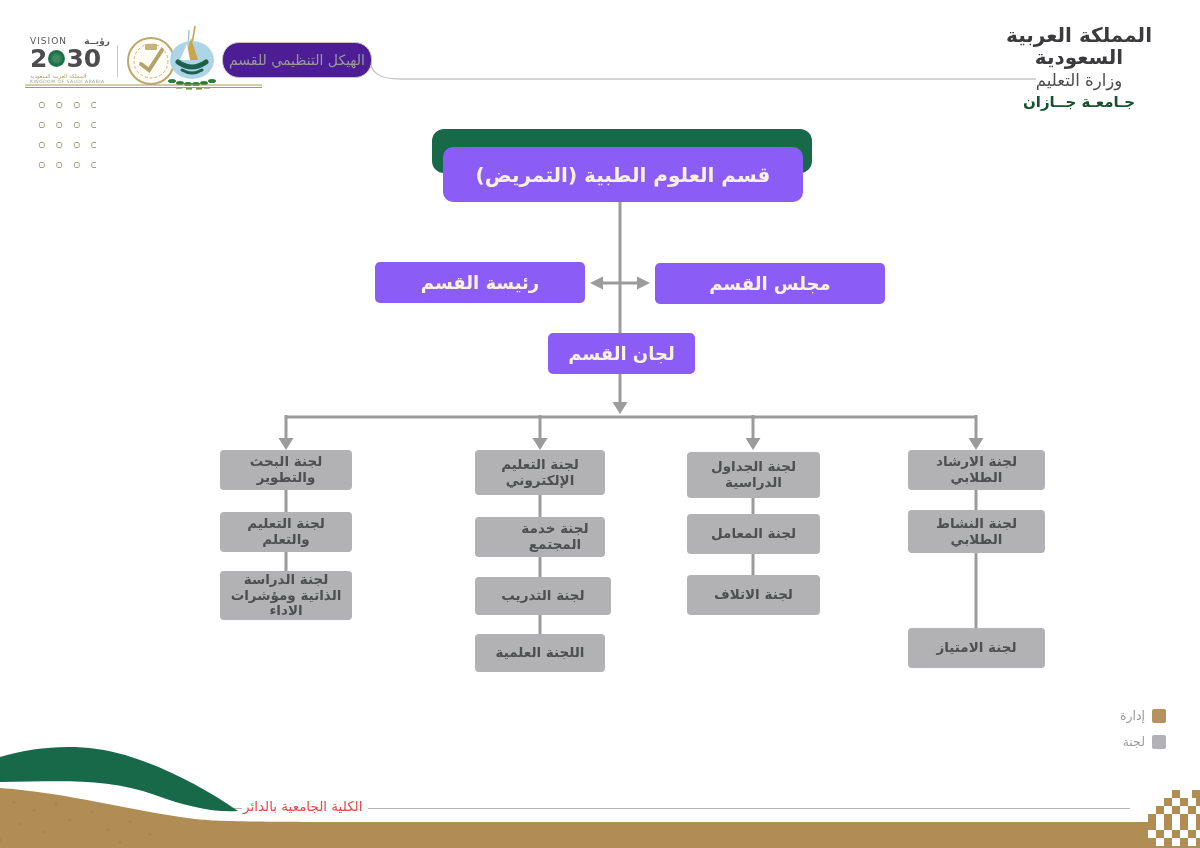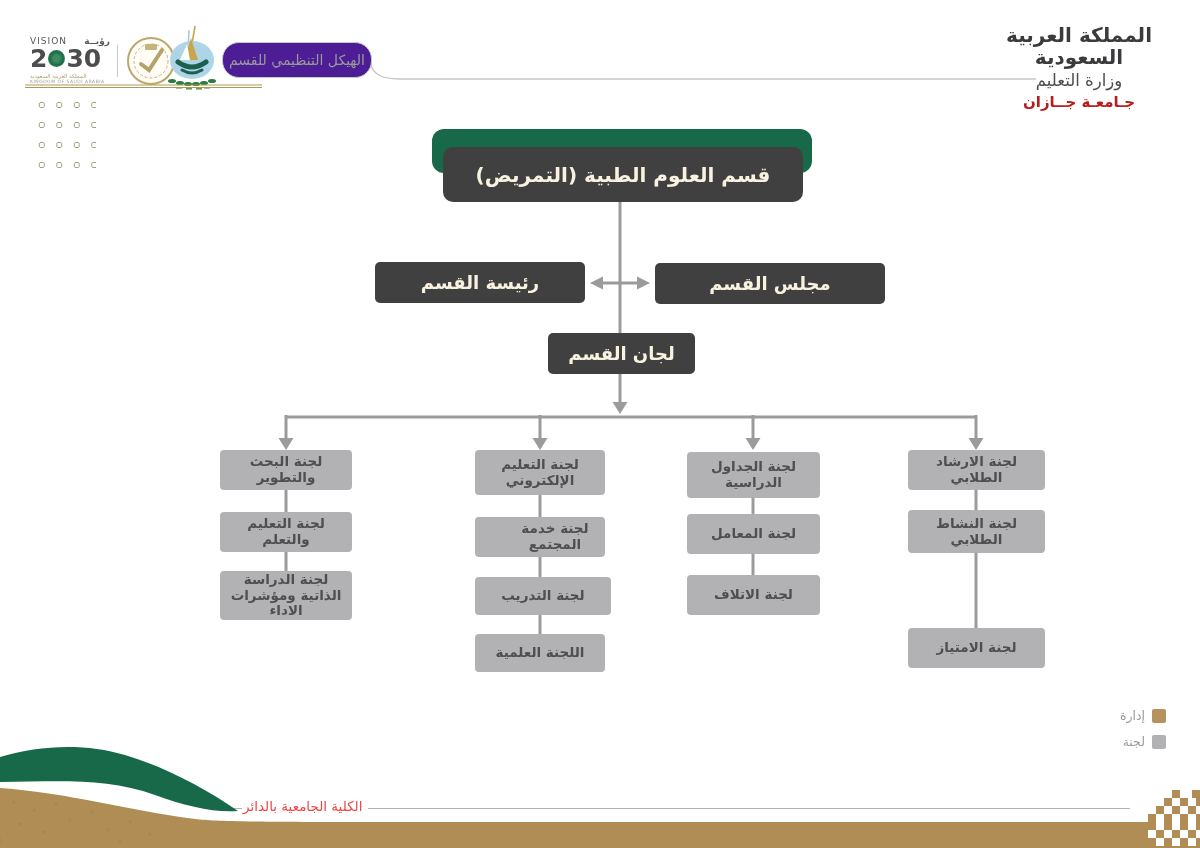--- a/index.html
+++ b/index.html
@@ -1,35 +1,35 @@
 <!DOCTYPE html>
 <html lang="ar"><head>
 <meta charset="utf-8">
 <style>
   html,body{margin:0;padding:0;background:#fff;}
   #canvas{position:relative;width:1200px;height:848px;background:#ffffff;overflow:hidden;
           font-family:"DejaVu Sans",sans-serif;}
   .abs{position:absolute;}
-  .gold-box{background:#404040;color:#f9f2e0;font-weight:bold;display:flex;align-items:center;
+  .gold-box{background:#8b5cf6;color:#f9f2e0;font-weight:bold;display:flex;align-items:center;
             justify-content:center;text-align:center;border-radius:6px;z-index:2;}
   .gray-box{background:#b2b2b4;color:#4e4f51;font-weight:bold;display:flex;align-items:center;
             justify-content:center;text-align:center;border-radius:4px;font-size:13.5px;
             line-height:1.18;padding:3px 6px;box-sizing:border-box;z-index:2;}
   .root-green{background:#17694a;border-radius:12px;z-index:1;}
   .root-gold{border-radius:10px;font-size:20px;}
   .lvl2{font-size:18px;border-radius:5px;}
   .tab{border:1.5px solid #c8c8c8;border-radius:17px;color:#9a9a9a;font-size:14px;
        display:flex;align-items:center;justify-content:center;background:#4c1d95;z-index:3;}
   .dots{width:66px;height:76px;
         background-image:radial-gradient(circle,rgba(0,0,0,0) 2.1px,#a8a284 2.3px,#a8a284 3.1px,rgba(0,0,0,0) 3.3px);
         background-size:17.5px 20px;background-position:3px 3px;background-repeat:repeat;}
   .brand{width:190px;text-align:center;direction:rtl;}
   .brand .callig{font-size:20px;font-weight:bold;color:#3b3b3d;line-height:1.1;}
   .brand .ministry{font-size:16.5px;color:#4c4c4e;margin-top:3px;}
-  .brand .university{font-size:15px;font-weight:bold;color:#b91c1c;letter-spacing:2px;margin-top:3px;}
+  .brand .university{font-size:15px;font-weight:bold;color:#14532d;letter-spacing:2px;margin-top:3px;}
   .v-logo{width:80px;color:#4d4d4f;}
   .v-row1{display:flex;justify-content:space-between;align-items:center;font-size:9px;
           letter-spacing:1px;color:#58585a;}
   .v-row1 .v-ar{font-size:9px;font-weight:bold;}
   .v-row2{display:flex;align-items:center;font-weight:bold;font-size:25px;line-height:1;margin-top:0px;color:#4d4d4f;}
   .v-emblem{display:inline-block;width:17px;height:17px;border-radius:50%;margin:0 1px;
             background:radial-gradient(circle,#3f8a5e 25%,#17694a 60%,#2a7a52 61%);}
   .v-row3{font-size:5.5px;color:#b5a268;margin-top:2px;white-space:nowrap;}
   .v-row4{font-size:4.5px;color:#9a9a9a;letter-spacing:.5px;white-space:nowrap;}
   .vdiv{width:1px;background:#c9c9c9;}

